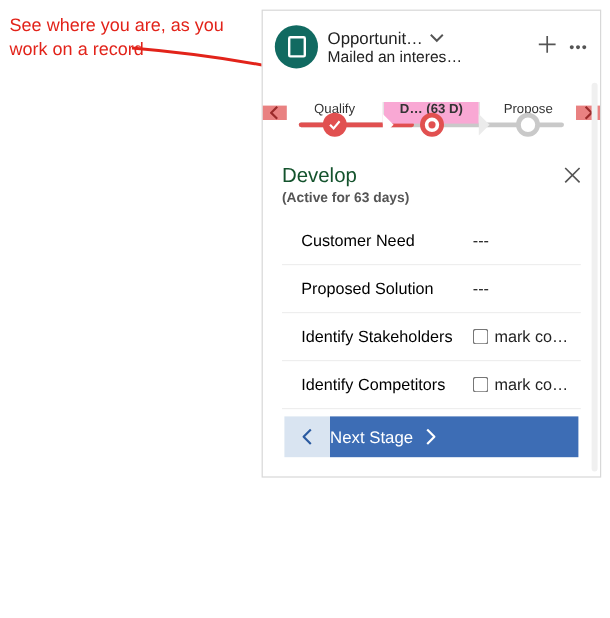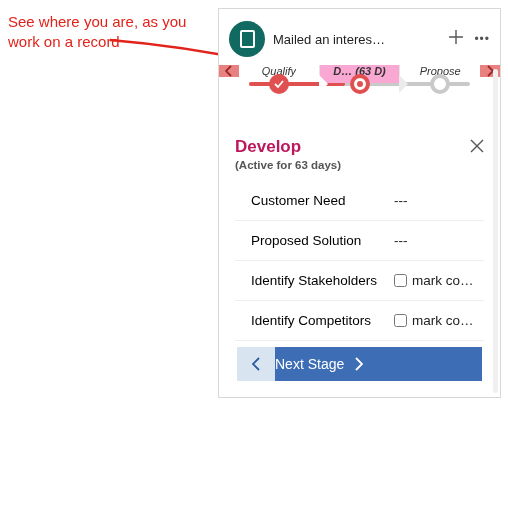--- a/index.html
+++ b/index.html
@@ -12,38 +12,38 @@
   .record-icon-inner { width: 15px; height: 18px; border: 2px solid #fff; border-radius: 2px; }
   .header-text { flex: 1; min-width: 0; }
   .header-title-row { display: flex; align-items: center; }
   .header-title { font-size: 14px; color: #222; white-space: nowrap; overflow: hidden; text-overflow: ellipsis; max-width: 110px; }
   .header-subtitle { font-size: 13px; color: #222; white-space: nowrap; overflow: hidden; text-overflow: ellipsis; max-width: 140px; }
   .chev { margin-left: 6px; font-size: 12px; color: #555; }
   .header-actions { display: flex; align-items: center; gap: 10px; margin-left: 6px; }
   .plus-icon, .more-icon { color: #555; font-size: 18px; cursor: pointer; }
   .more-icon { letter-spacing: 1px; font-size: 12px; }
 
-  .stage-bar { position: relative; height: 58px; display: flex; align-items: flex-start; font-style: italic; }
+  .stage-bar { position: relative; height: 58px; display: flex; align-items: center; }
   .nav-btn { width: 20px; background: #e98181; display: flex; align-items: center; justify-content: center; color: #fff; font-size: 14px; cursor: pointer; }
   .stages-wrapper { flex: 1; position: relative; display: flex; }
   .stage { flex: 1; display: flex; flex-direction: column; align-items: center; justify-content: flex-end; padding-bottom: 6px; font-size: 11px; color: #333; position: relative; }
   .stage-label { white-space: nowrap; overflow: hidden; text-overflow: ellipsis; max-width: 100%; }
   .stage-line { position: absolute; top: 17px; left: 10px; right: 10px; height: 4px; background: #c9c9c9; border-radius: 2px; }
   .stage-line-done { position: absolute; top: 17px; left: 10px; width: 40%; height: 4px; background: #e15050; border-radius: 2px; }
   .stage-arrow { position: absolute; top: 10px; right: -9px; width: 0; height: 0; border-top: 9px solid transparent; border-bottom: 9px solid transparent; border-left: 9px solid #fff; z-index: 2; }
   .stage-dot { position: absolute; top: 9px; width: 20px; height: 20px; border-radius: 50%; background: #fff; display:flex; align-items:center; justify-content:center; z-index:3; }
   .stage-dot.done { background: #e15050; color: #fff; font-size: 12px; }
   .stage-dot.active { border: 4px solid #e15050; }
   .stage-dot.active::after { content:""; width:6px; height:6px; border-radius:50%; background:#e15050; }
   .stage-dot.future { border: 4px solid #c9c9c9; }
   .stage + .stage { border-left: 1px solid #e4e4e4; }
   .stage.active-cell { background: #f9a8d4; }
 
   .flyout { padding: 14px 16px 14px 16px; position:relative; }
-  .flyout-title { font-size: 17px; font-weight: 700; color: #be185d; }
+  .flyout-title { font-size: 17px; font-weight: 400; color: #14532d; }
   .flyout-sub { font-size: 11.5px; color: #555; margin-top: 2px; margin-bottom: 10px; font-weight: bold; }
   .close-x { position: absolute; top: 14px; right: 16px; font-size: 18px; color: #555; cursor: pointer; }
   .field-row { display: flex; align-items: flex-start; padding: 12px 0 12px 16px; border-bottom: 1px solid #eee; font-size: 13.5px; }
   .field-row:last-of-type { border-bottom: none; }
   .field-label { flex: 1; color: #000000; }
   .field-value { width: 90px; color: #222; }
   .field-check { width: 90px; display: flex; align-items: center; gap: 5px; color: #222; font-size: 13.5px; white-space: nowrap; overflow:hidden; text-overflow:ellipsis; }
   .field-check input { width: 13px; height: 13px; }
 
   .footer { display: flex; padding: 6px 2px 2px 2px; gap: 0; }
@@ -65,20 +65,28 @@
   <path d="M10,10 Q130,20 238,53" stroke="#e2231a" stroke-width="2.5" fill="none" marker-end="url(#ah)"></path>
 </svg>
 
 <div class="panel">
 
   <div class="header">
     <div class="record-icon">
       <div class="record-icon-inner"></div>
     </div>
     <div class="header-text">
+      <div class="header-title-row">
+        <div class="header-title">Opportunit…</div>
+        <span class="chev">
+          <svg width="12" height="8" viewBox="0 0 12 8">
+              <path d="M1 1 L6 6 L11 1" stroke="#555" stroke-width="1.6" fill="none"></path>
+            </svg>
+        </span>
+      </div>
       <div class="header-subtitle">Mailed an interes…</div>
     </div>
     <div class="header-actions">
       <span class="plus-icon">
         <svg width="16" height="16" viewBox="0 0 16 16">
             <path d="M8 1 V15 M1 8 H15" stroke="#555" stroke-width="1.4"></path>
           </svg>
       </span>
       <span class="more-icon">•••</span>
     </div>

